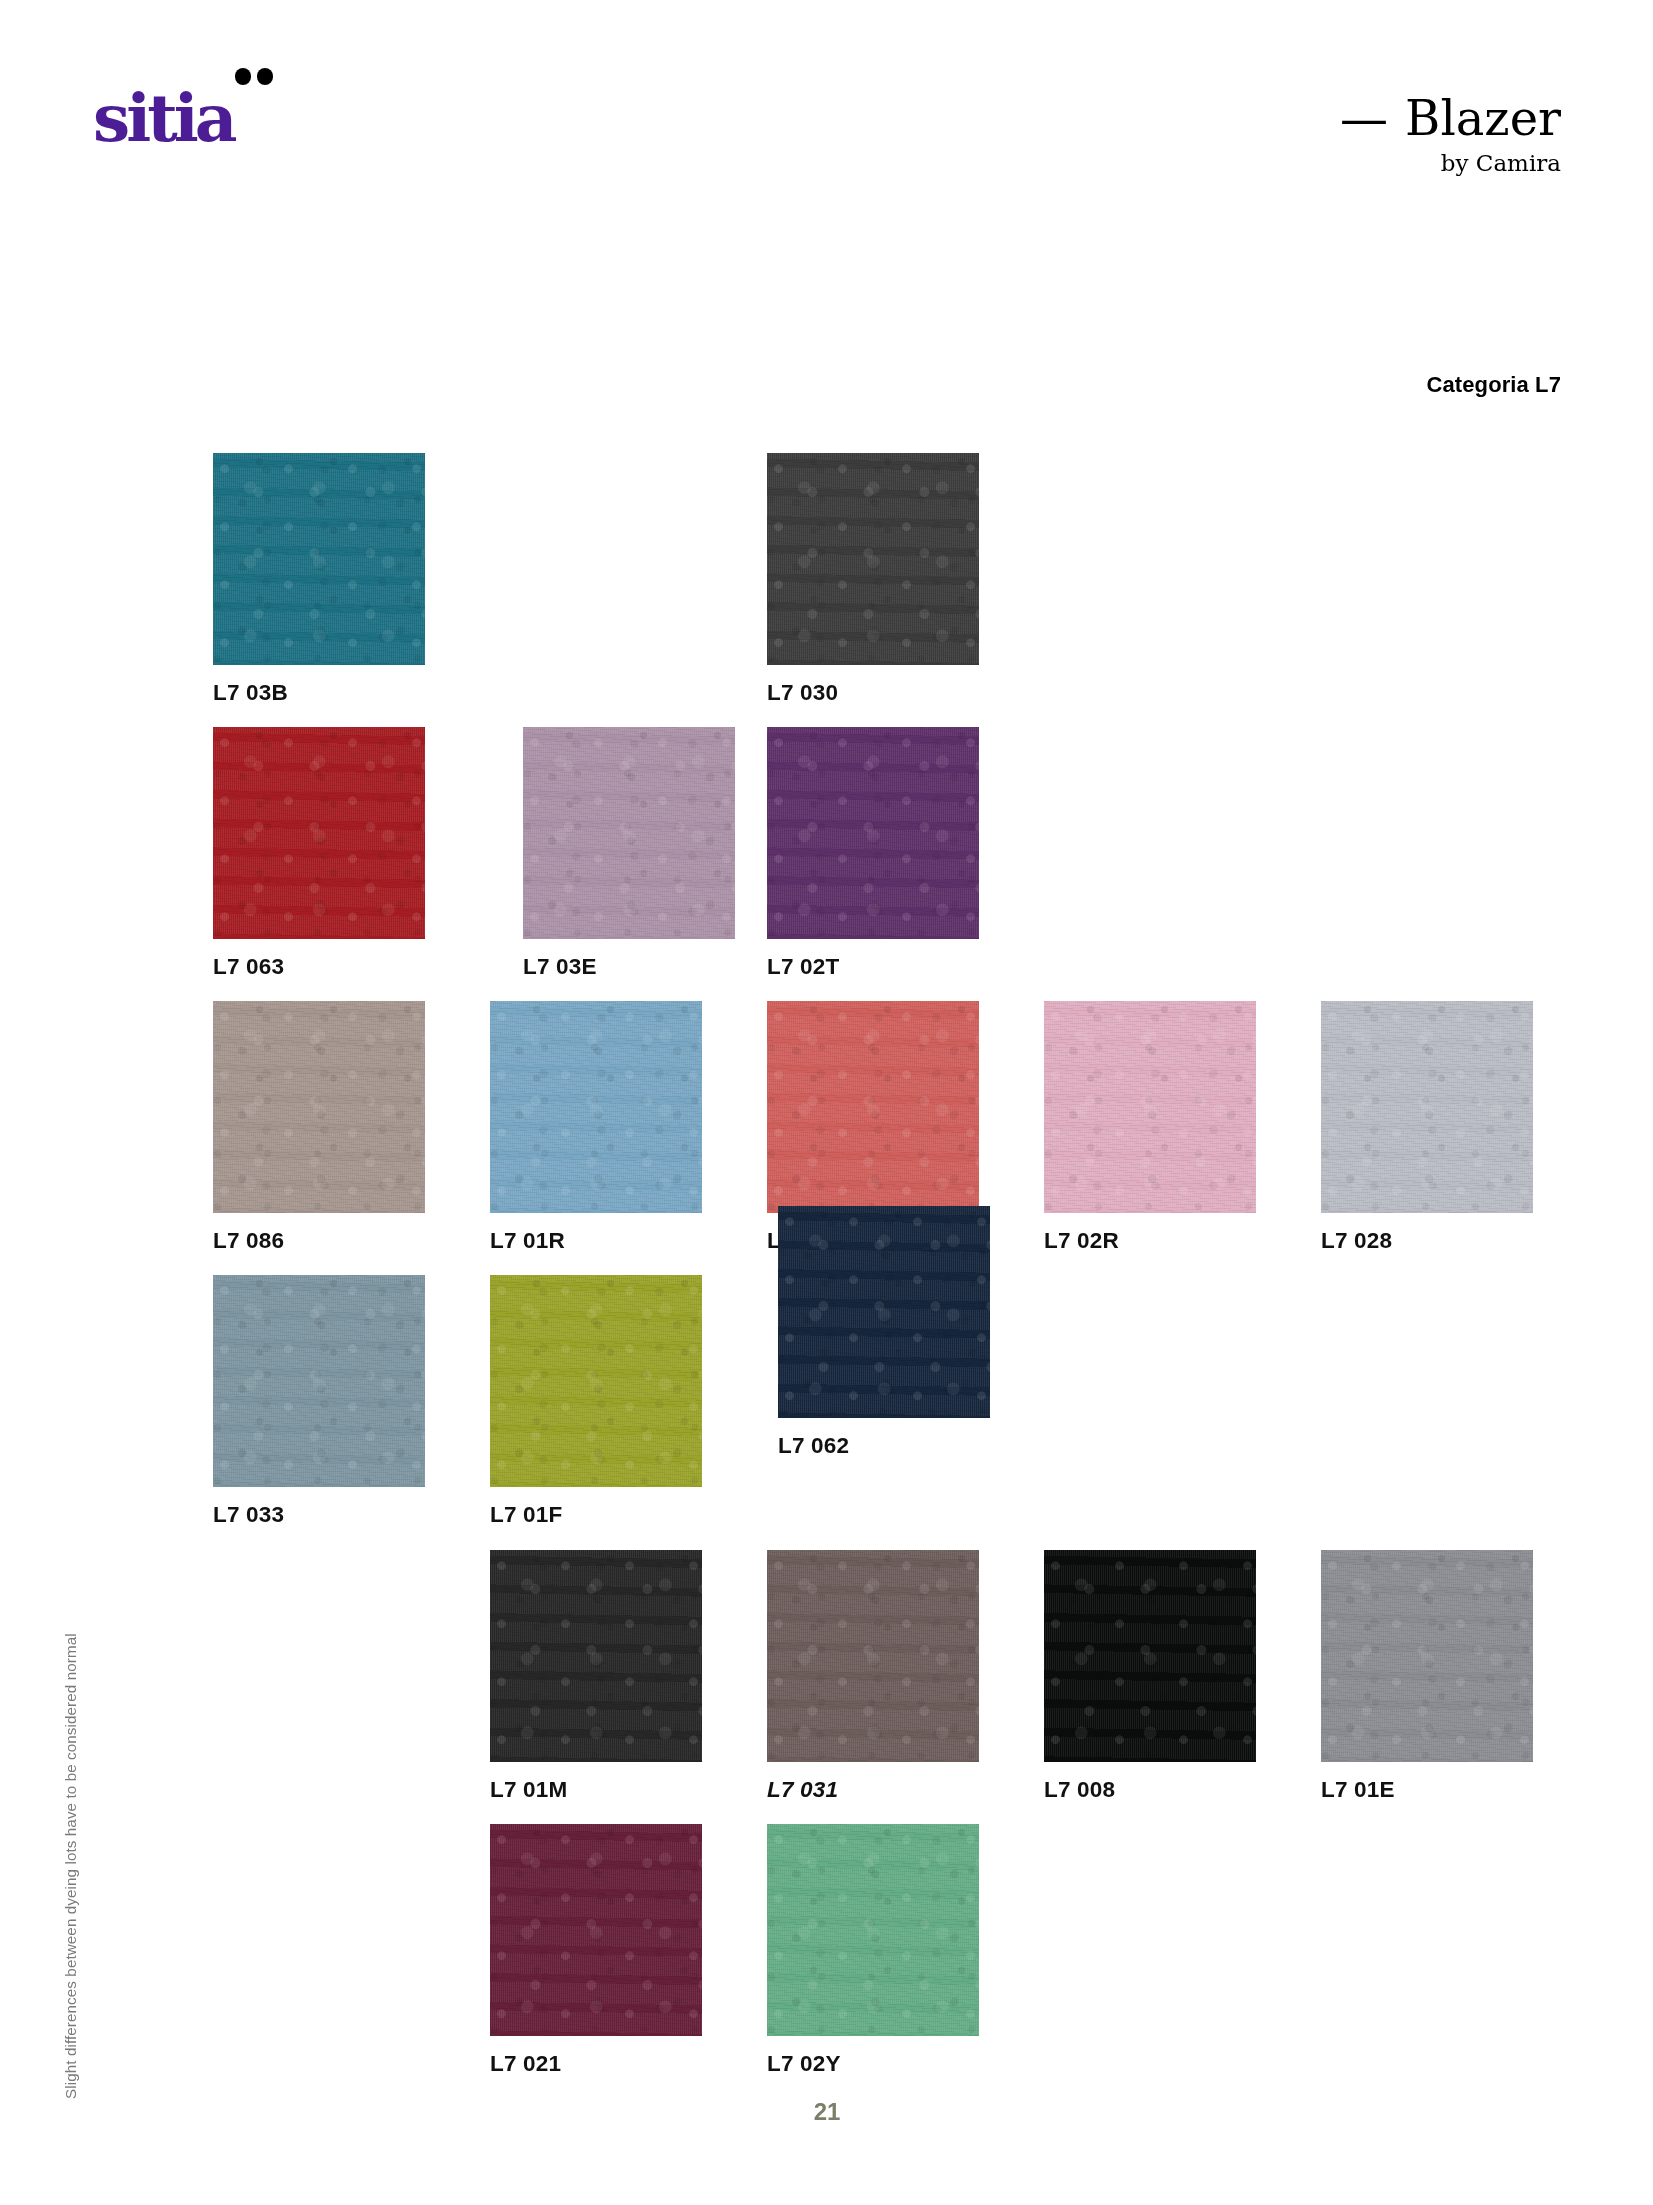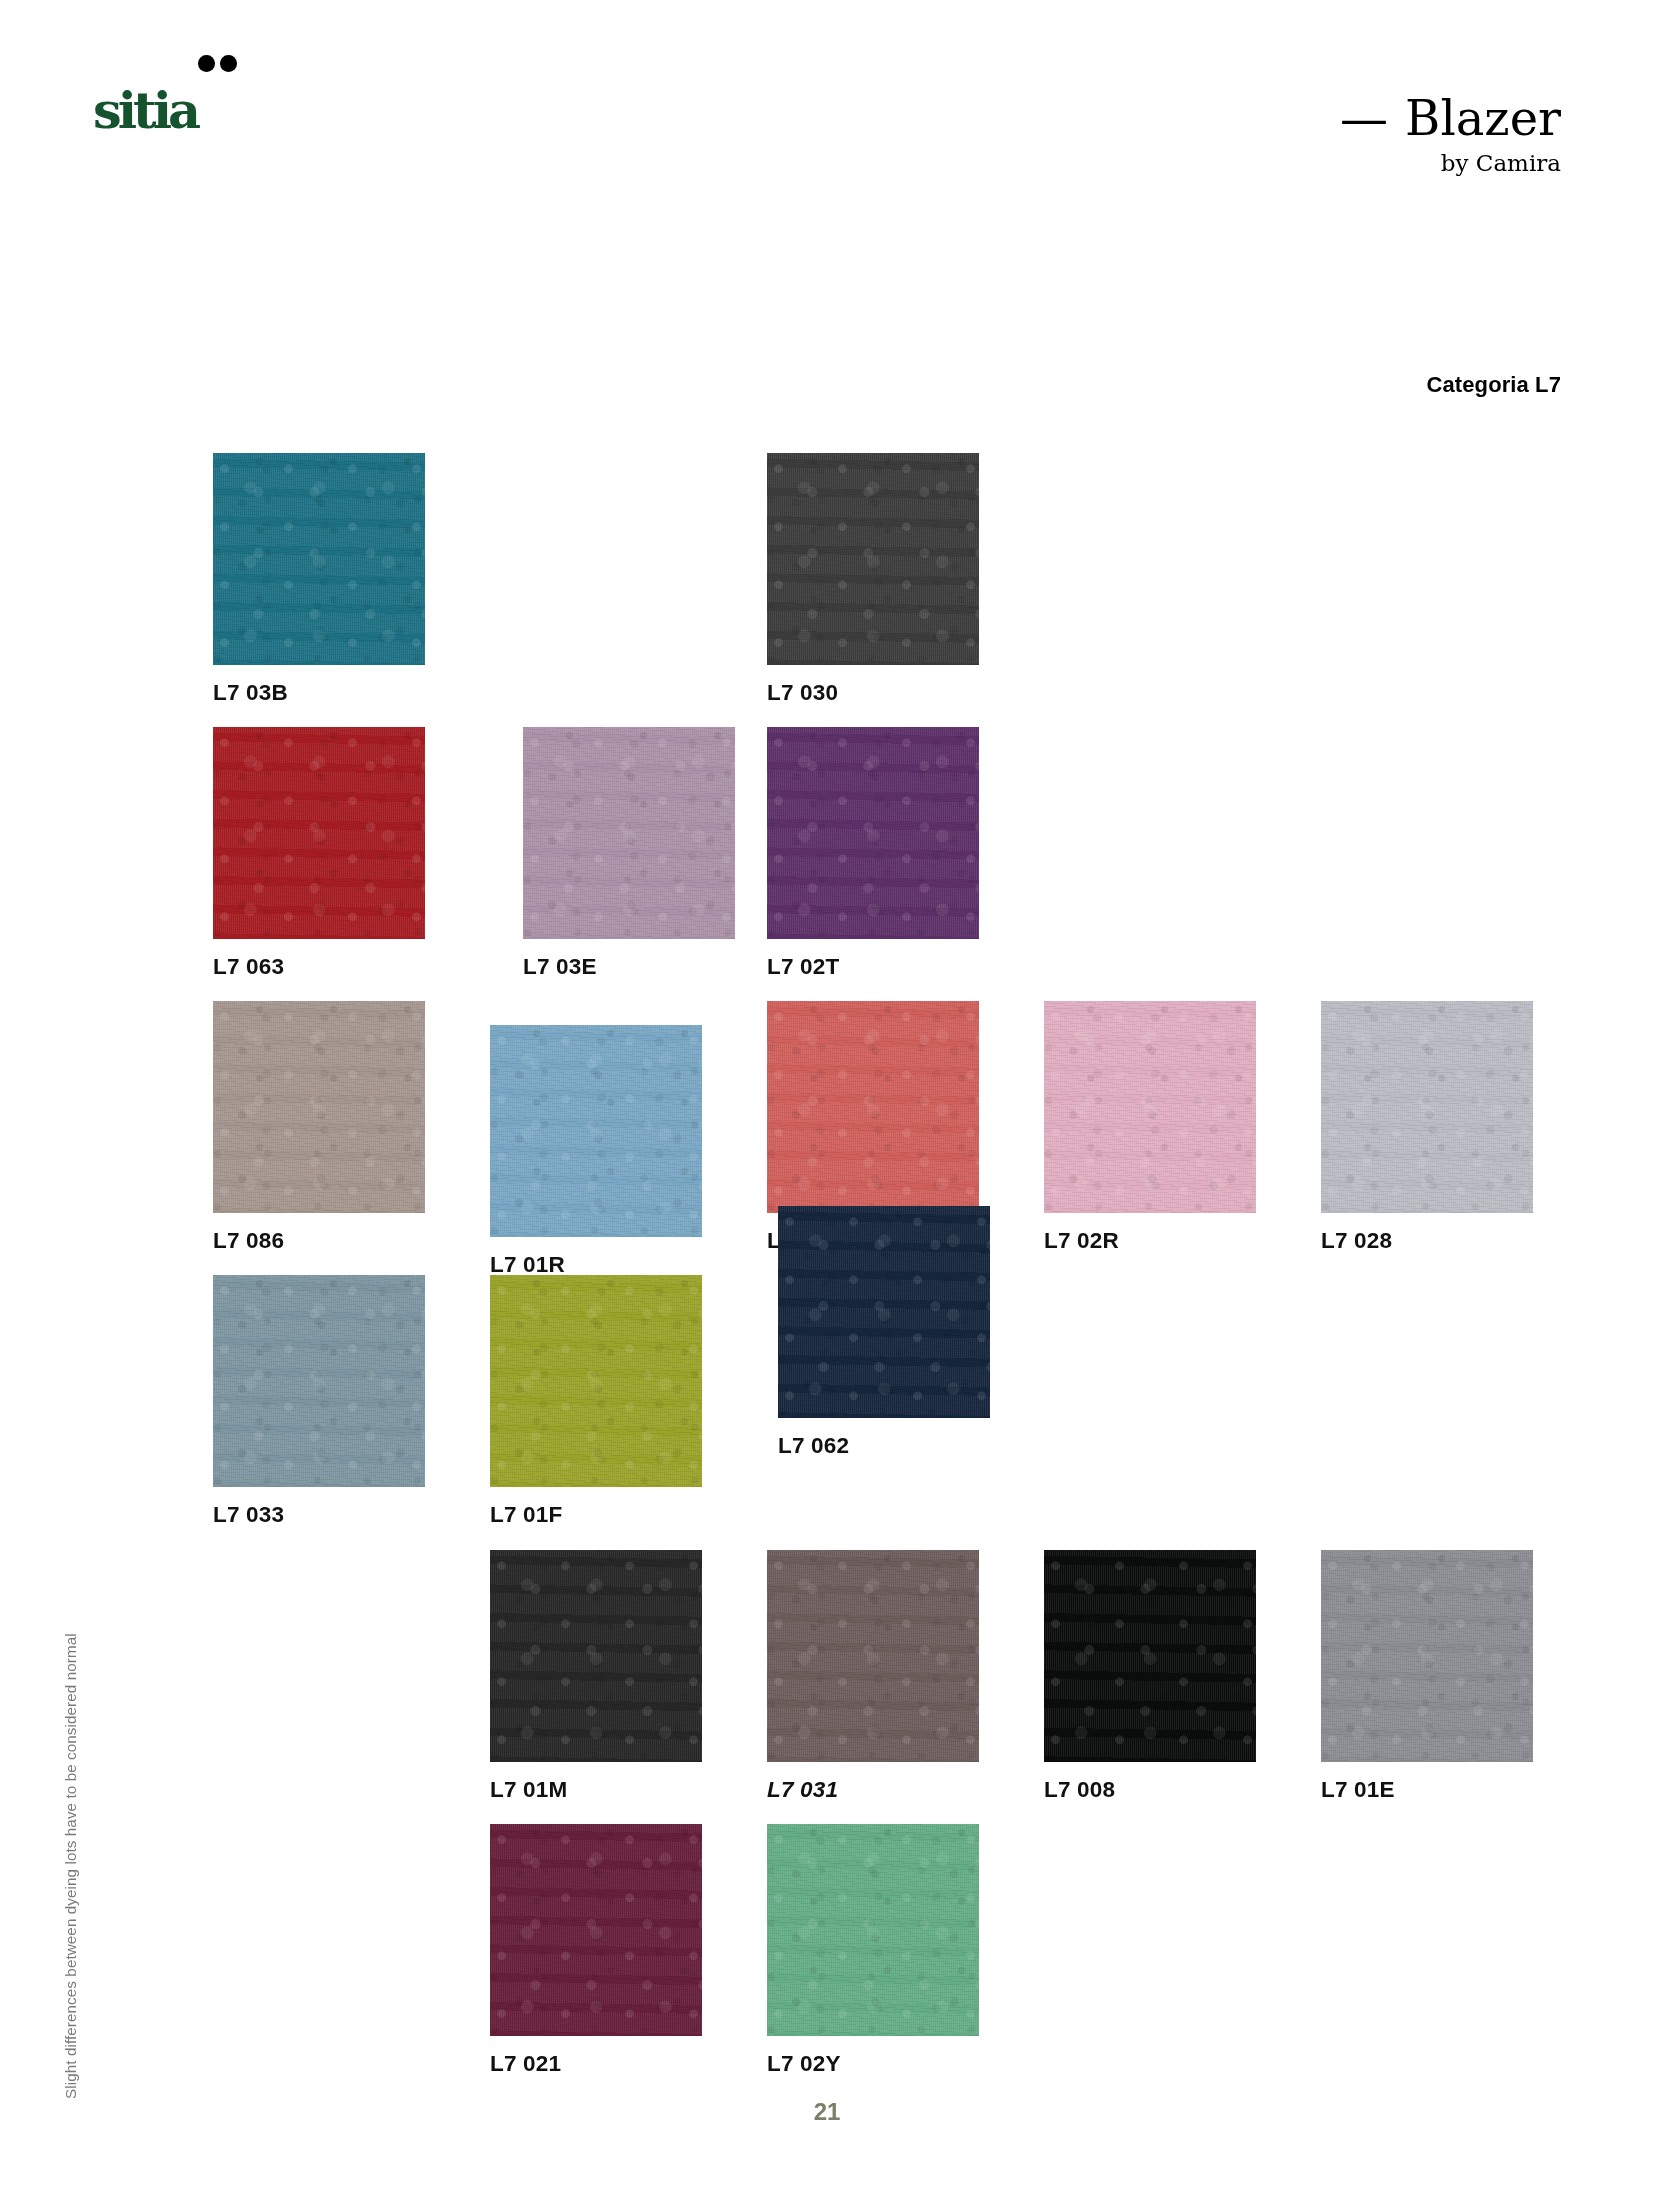--- a/index.html
+++ b/index.html
@@ -22,24 +22,24 @@
     left: 0;
     width: 1654px;
     height: 238px;
   }
   #brand-logo {
     position: absolute;
     left: 93px;
     top: 85px;
     font-family: "DejaVu Serif", "Liberation Serif", serif;
     font-weight: 700;
-    font-size: 51px;
+    font-size: 66px;
     letter-spacing: -4px;
     line-height: 1;
-    color: #14532d;
+    color: #4c1d95;
     white-space: nowrap;
   }
   #brand-logo .logo-dots {
     display: inline-block;
     position: relative;
     width: 41px;
     height: 0.7px;
     vertical-align: baseline;
   }
   #brand-logo .logo-dots i {
@@ -218,21 +218,21 @@
       <div class="swatch-label">L7 03E</div>
     </div>
     <div class="swatch-cell" style="left: 767px; top: 727px;">
       <div class="swatch-chip" style="background-color: rgb(94, 48, 105); width: 212px; height: 212px;"></div>
       <div class="swatch-label">L7 02T</div>
     </div>
     <div class="swatch-cell" style="left: 213px; top: 1001px;">
       <div class="swatch-chip" style="background-color: rgb(165, 150, 143); width: 212px; height: 212px;"></div>
       <div class="swatch-label">L7 086</div>
     </div>
-    <div class="swatch-cell" style="left: 490px; top: 1001px; margin-top: 24px;">
+    <div class="swatch-cell" style="left: 490px; top: 1001px;">
       <div class="swatch-chip" style="background-color: rgb(121, 167, 196); width: 212px; height: 212px;"></div>
       <div class="swatch-label">L7 01R</div>
     </div>
     <div class="swatch-cell" style="left: 767px; top: 1001px;">
       <div class="swatch-chip" style="background-color: rgb(208, 96, 92); width: 212px; height: 212px;"></div>
       <div class="swatch-label">L7 03D</div>
     </div>
     <div class="swatch-cell" style="left: 1044px; top: 1001px;">
       <div class="swatch-chip" style="background-color: rgb(224, 174, 192); width: 212px; height: 212px;"></div>
       <div class="swatch-label">L7 02R</div>

